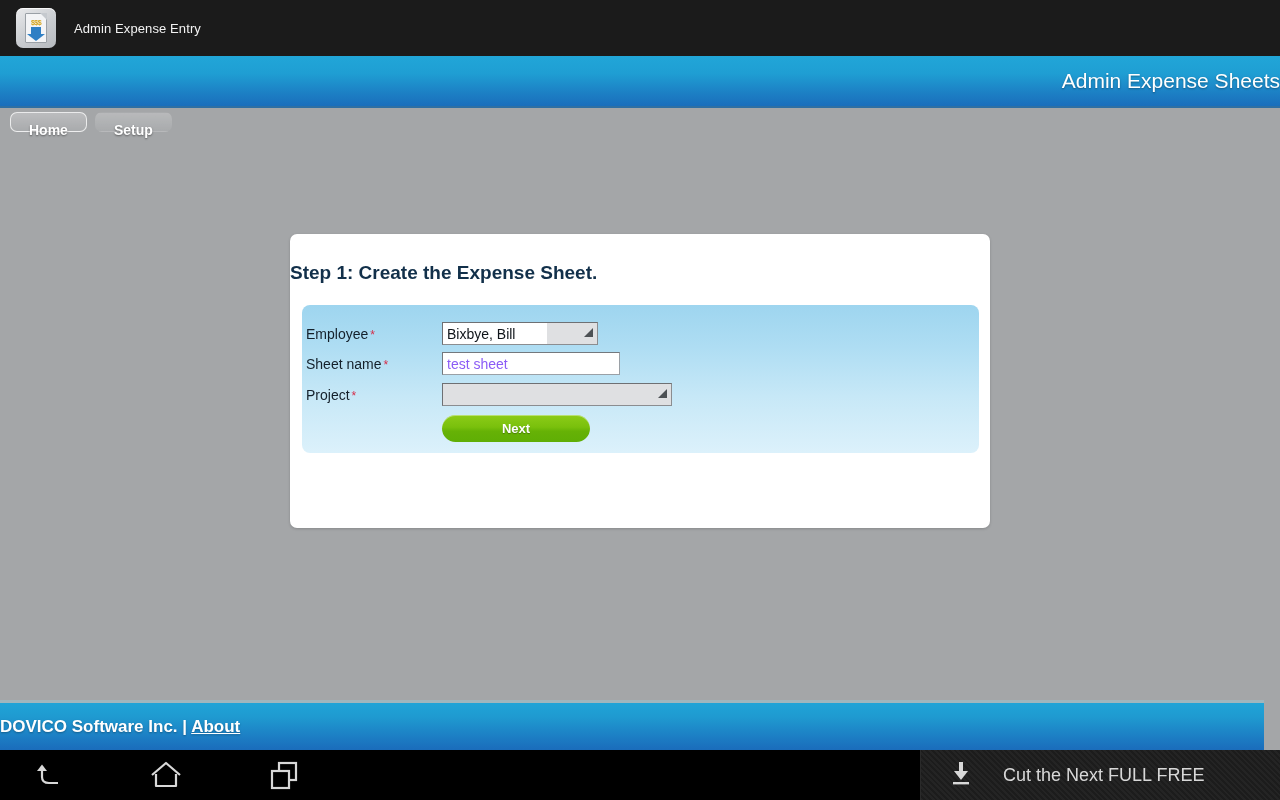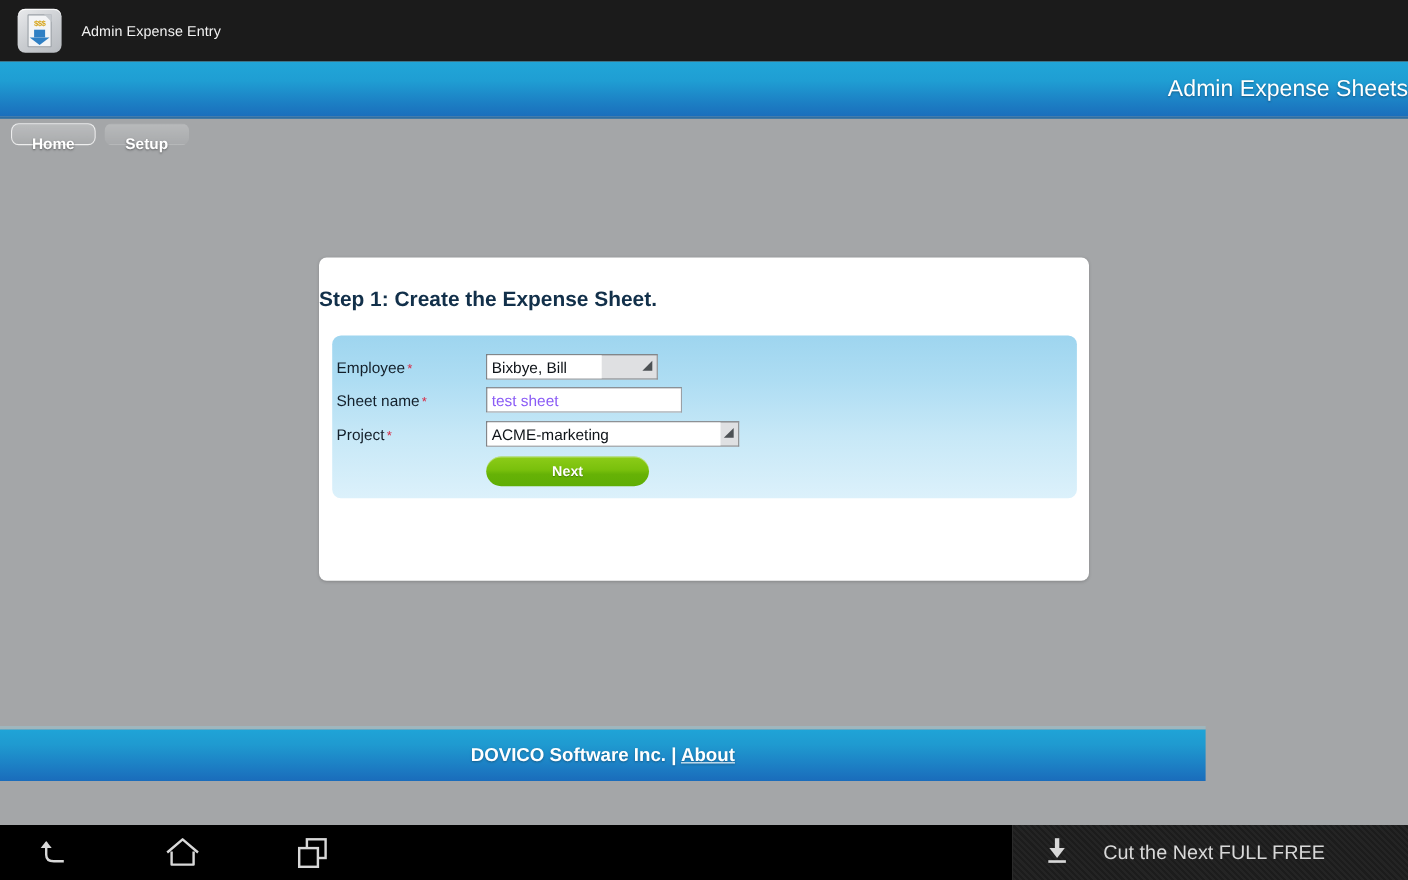--- a/index.html
+++ b/index.html
@@ -210,25 +210,24 @@
     font-size: 13px;
     font-weight: bold;
     font-family: "Liberation Sans", sans-serif;
     text-shadow: 0 1px 1px rgba(0,0,0,.3);
     cursor: pointer;
     box-shadow: inset 0 1px 0 rgba(255,255,255,.4);
   }
 
   
   .app-footer {
-    position: absolute; left: 0; top: 660px;
-    width: 1096px; height: 50px;
+    position: absolute; left: 0; top: 700px;
+    width: 1264px; height: 50px;
     background: linear-gradient(to bottom, #1fa4d7 0%, #1f9ad0 30%, #1c7cc3 75%, #1a6cbb 100%);
     border-top: 3px solid #9fb6bd;
-    text-align: center;
   }
   .footer-text {
     line-height: 47px;
     color: #ffffff;
     font-size: 17px;
     font-weight: bold;
     text-shadow: 0 1px 2px rgba(0,0,0,.3);
   }
   .footer-link {
     color: #ffffff;
@@ -306,21 +305,20 @@
           <span>Sheet name</span><span class="req">*</span>
         </div>
         <input class="text-input" type="text" value="test sheet" style="">
       </div>
 
       <div class="form-row" style="top:78px; left:2px;">
         <div class="form-label">
           <span>Project</span><span class="req">*</span>
         </div>
         <div class="select" id="project-select">
-          <div class="sel-val">ACME-marketing</div>
           <div class="sel-arrow"></div>
         </div>
       </div>
 
       <div class="form-row" style="top:110px; left:140px;">
         <button class="next-btn">Next</button>
       </div>
 
     </div>
   </div>

